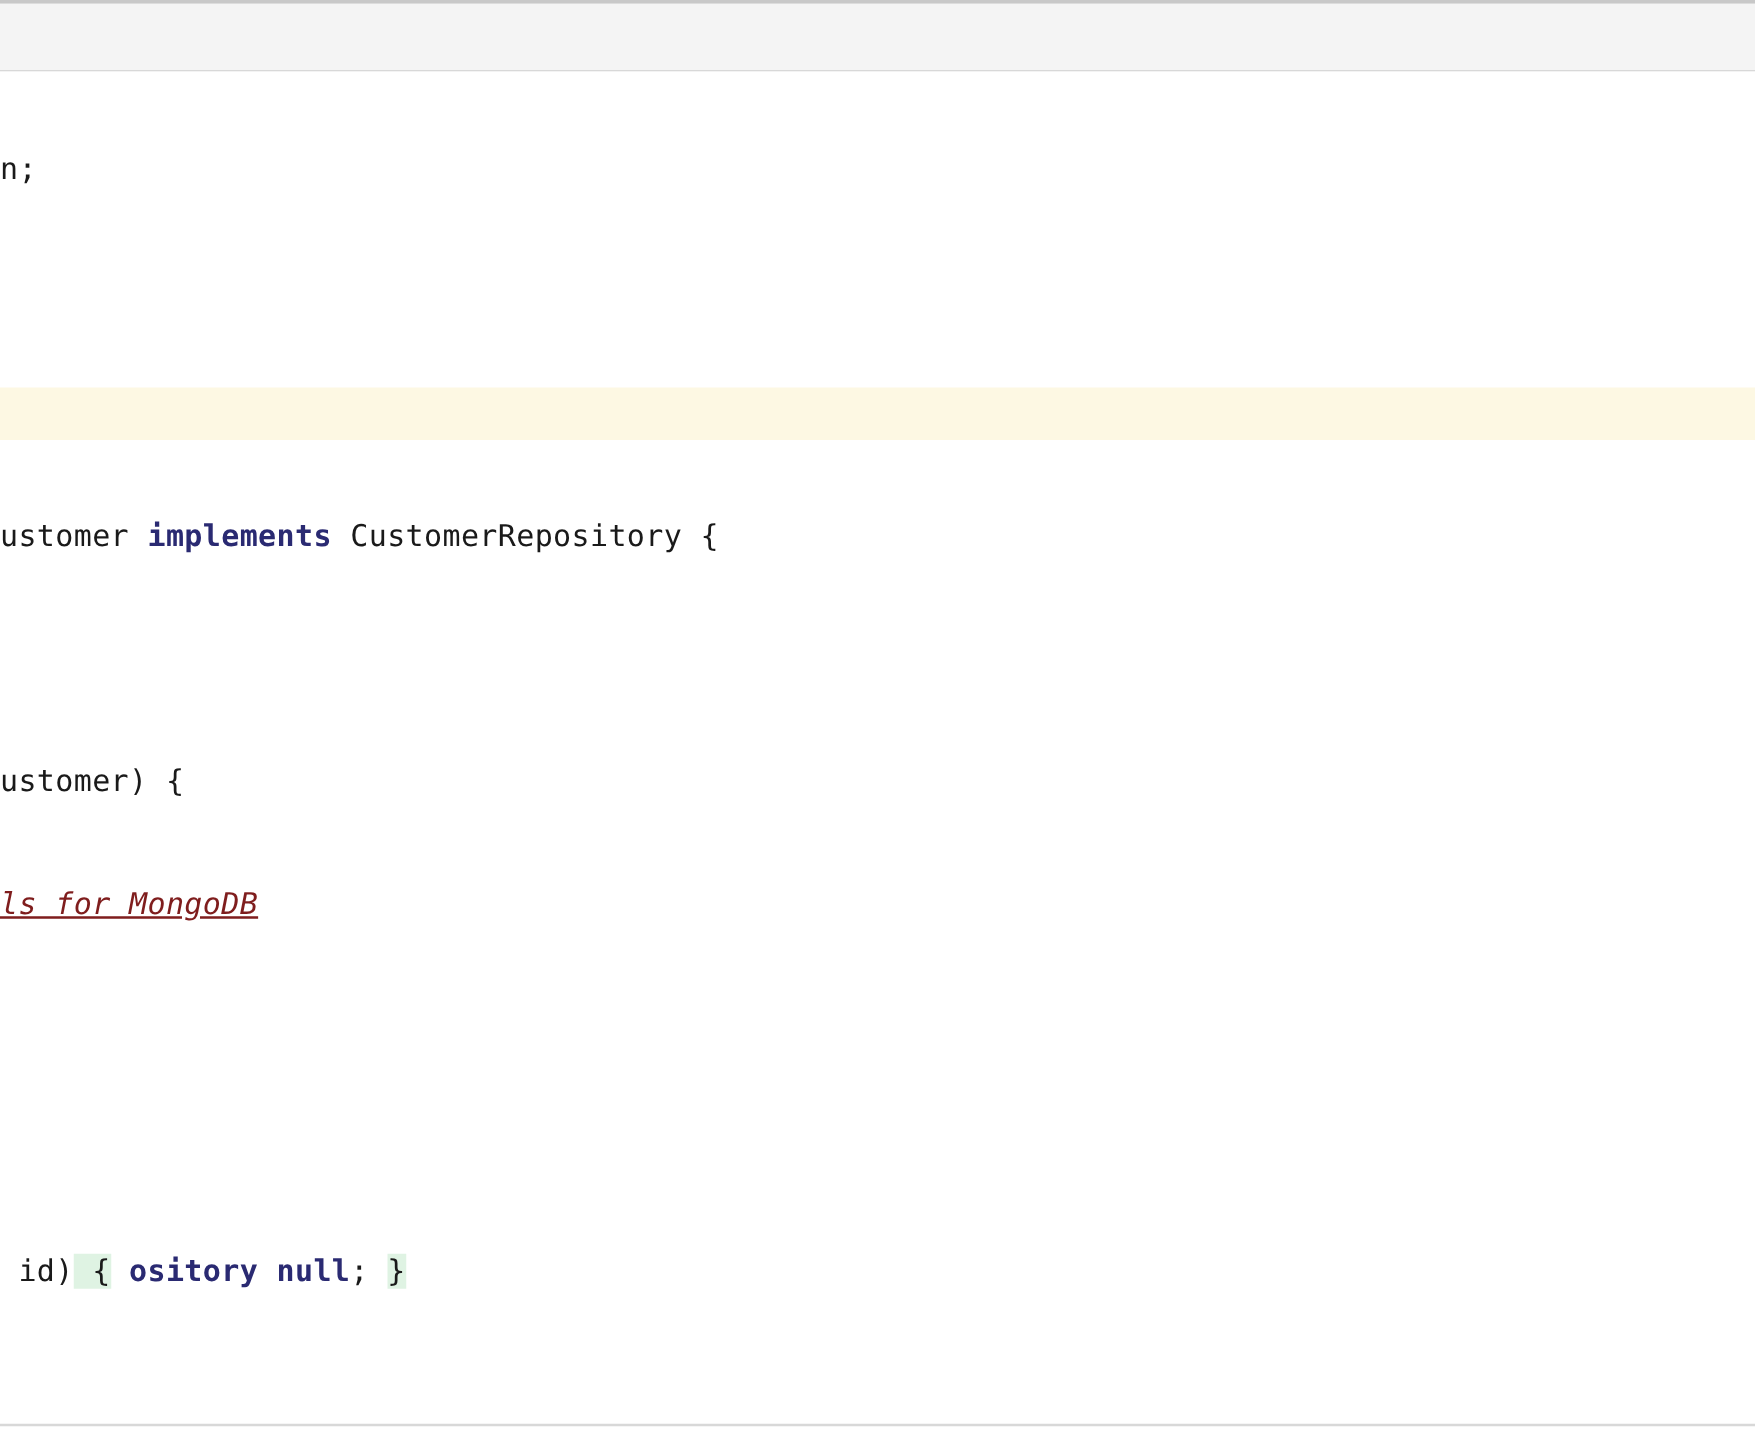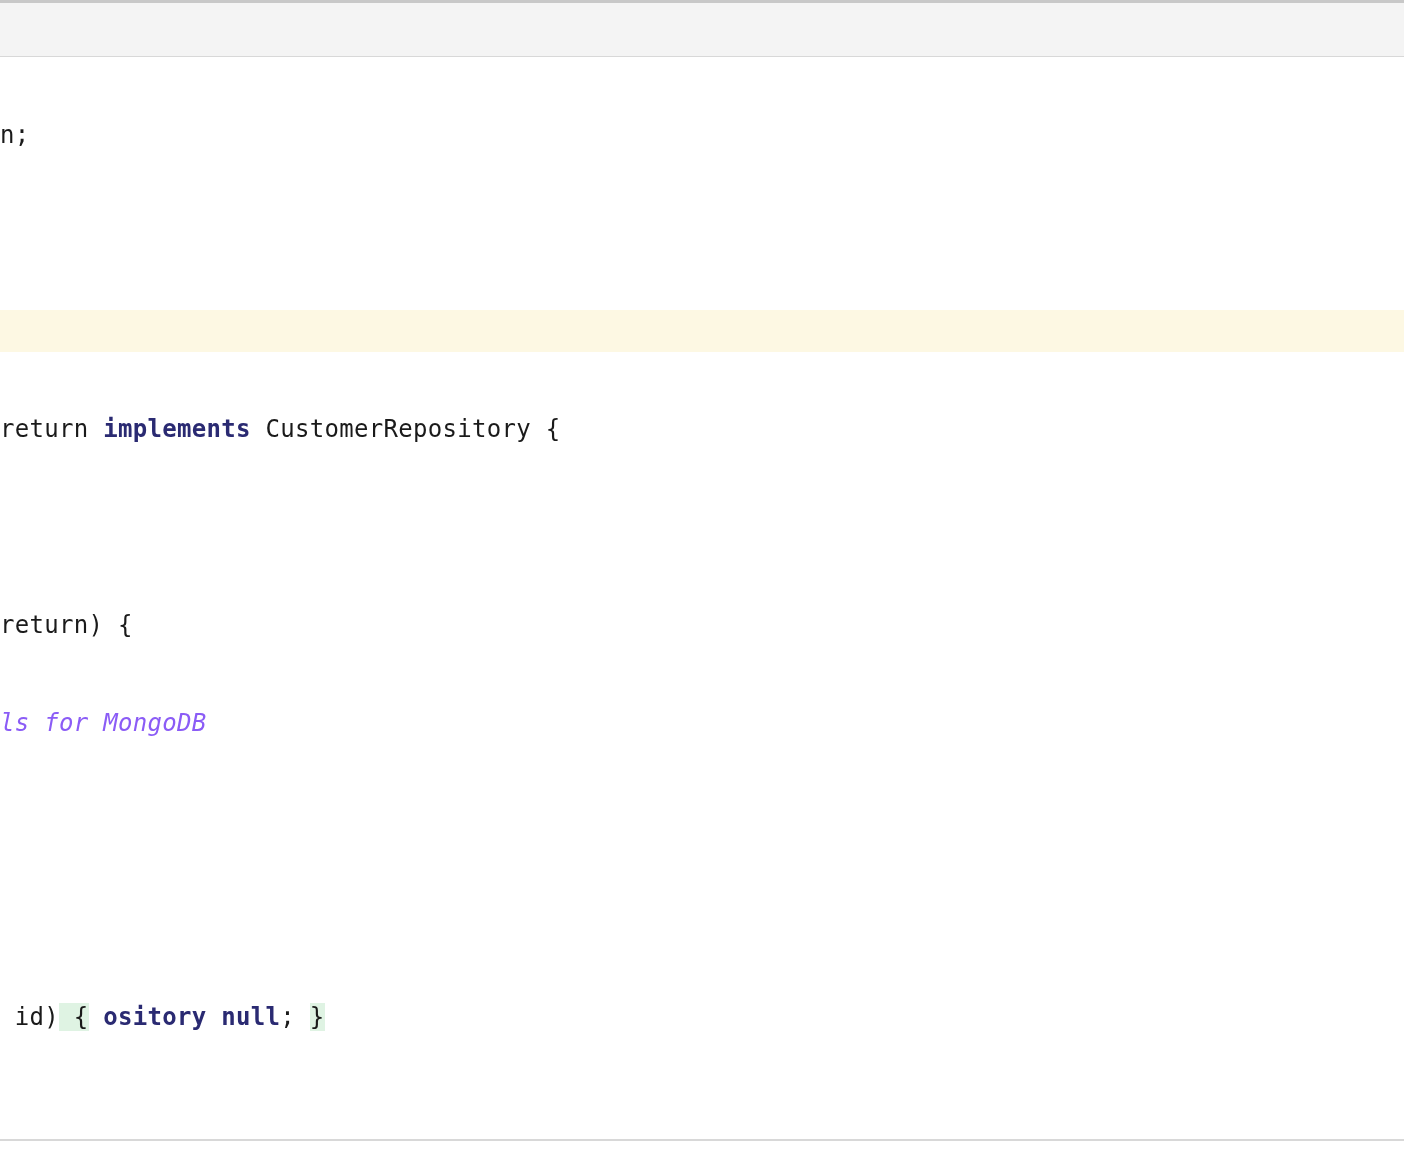--- a/index.html
+++ b/index.html
@@ -45,21 +45,21 @@
       padding-left: 0;
       font-size: 24px;
       letter-spacing: 0.3px;
     }
     .highlight-line {
       background: #fdf8e3;
       height: 42px;
     }
     .kw { color: #2a2a72; font-weight: bold; text-align: center; }
     .plain { color: #1a1a1a; }
-    .comment { color: #8b5cf6; font-style: italic; }
+    .comment { color: #7f1d1d; font-style: italic; text-decoration: underline; }
     .bg-green { background: #dff3e3; }
     .footer-border {
       position: absolute;
       bottom: 10px;
       left: 0;
       right: 0;
       height: 5px;
       border-top: 2px solid #d8d8d8;
       background: #ffffff;
     }
@@ -67,23 +67,23 @@
 </head>
 <body>
 
 <div class="top-border"></div>
 <div class="header-bar"></div>
 
 <div class="code-area">
   <div class="code-line"><span class="plain">n;</span></div>
   <div class="code-line"><span></span></div>
   <div class="code-line highlight-line"><span></span></div>
-  <div class="code-line"><span class="plain">return </span><span class="kw">implements</span><span class="plain"> CustomerRepository {</span></div>
+  <div class="code-line"><span class="plain">ustomer </span><span class="kw">implements</span><span class="plain"> CustomerRepository {</span></div>
   <div class="code-line"><span></span></div>
-  <div class="code-line"><span class="plain">return) {</span></div>
+  <div class="code-line"><span class="plain">ustomer) {</span></div>
   <div class="code-line"><span class="comment">ls for MongoDB</span></div>
   <div class="code-line"><span></span></div>
   <div class="code-line"><span></span></div>
   <div class="code-line"><span class="plain"> id)</span><span class="bg-green plain"> {</span><span class="plain"> </span><span class="kw">ository</span><span class="plain"> </span><span class="kw">null</span><span class="plain">;</span><span class="plain"> </span><span class="bg-green plain">}</span></div>
   <div class="code-line"><span></span></div>
   
   
 </div>
 
 <div class="footer-border"></div>

